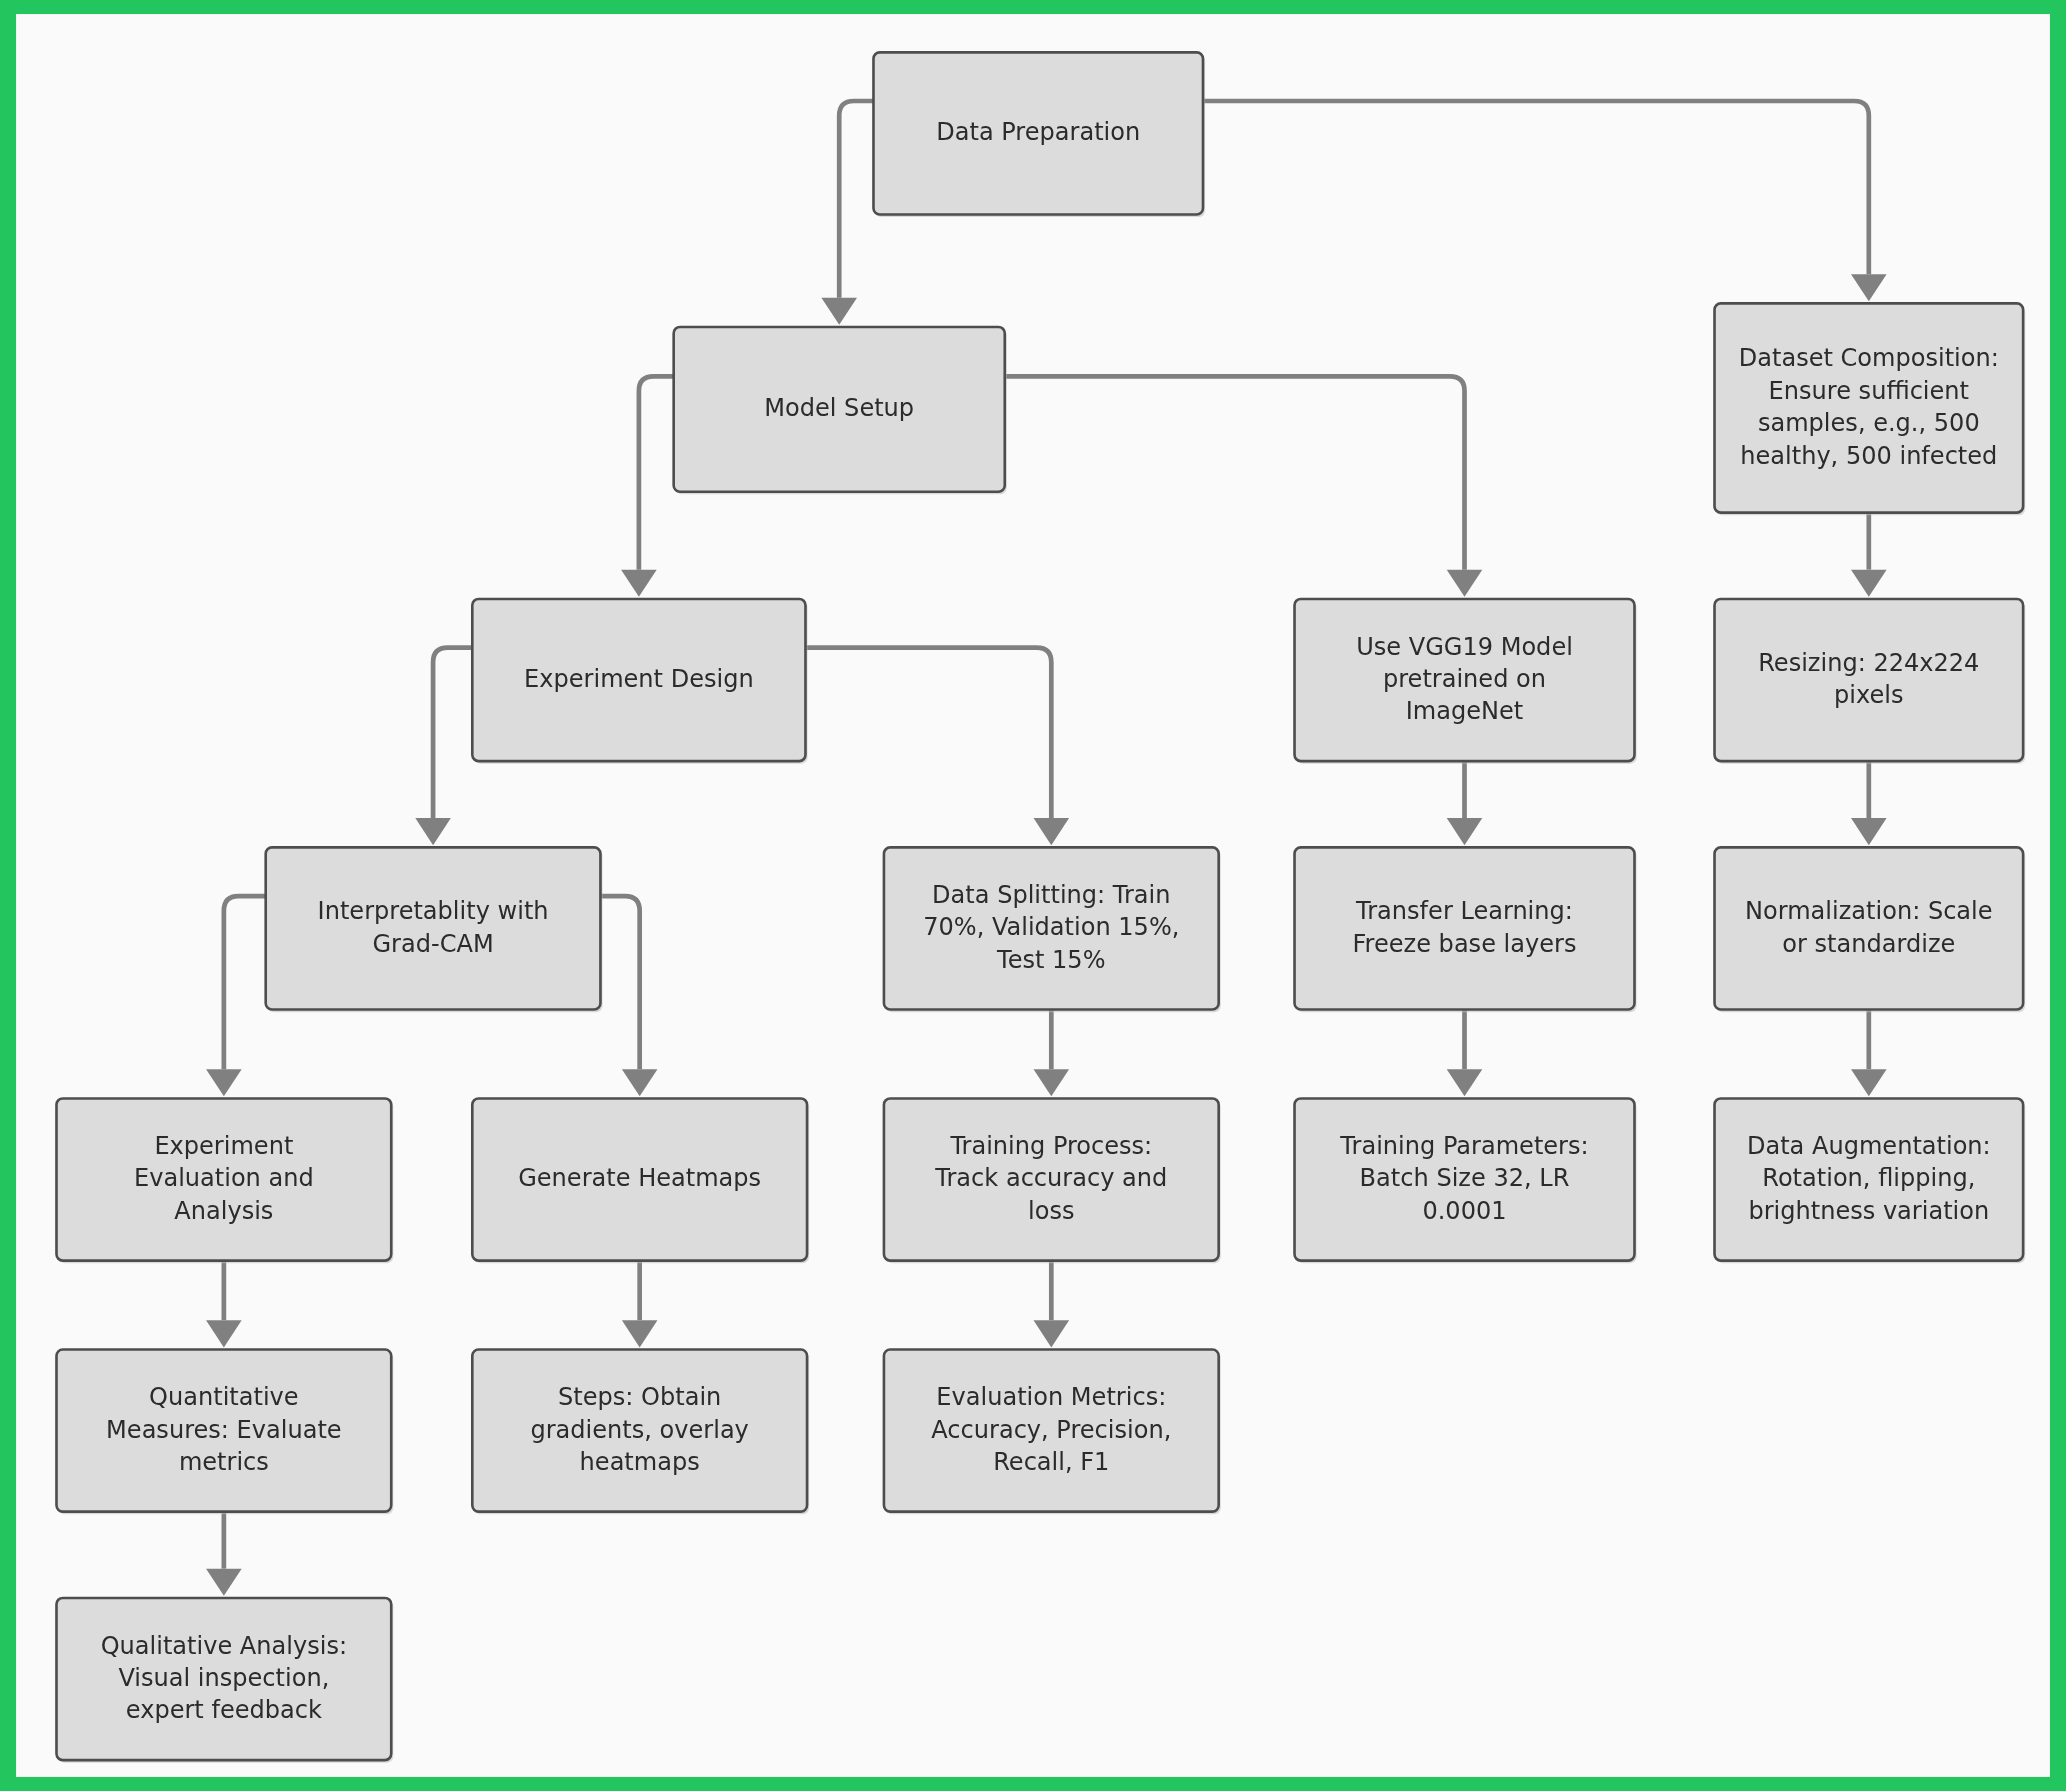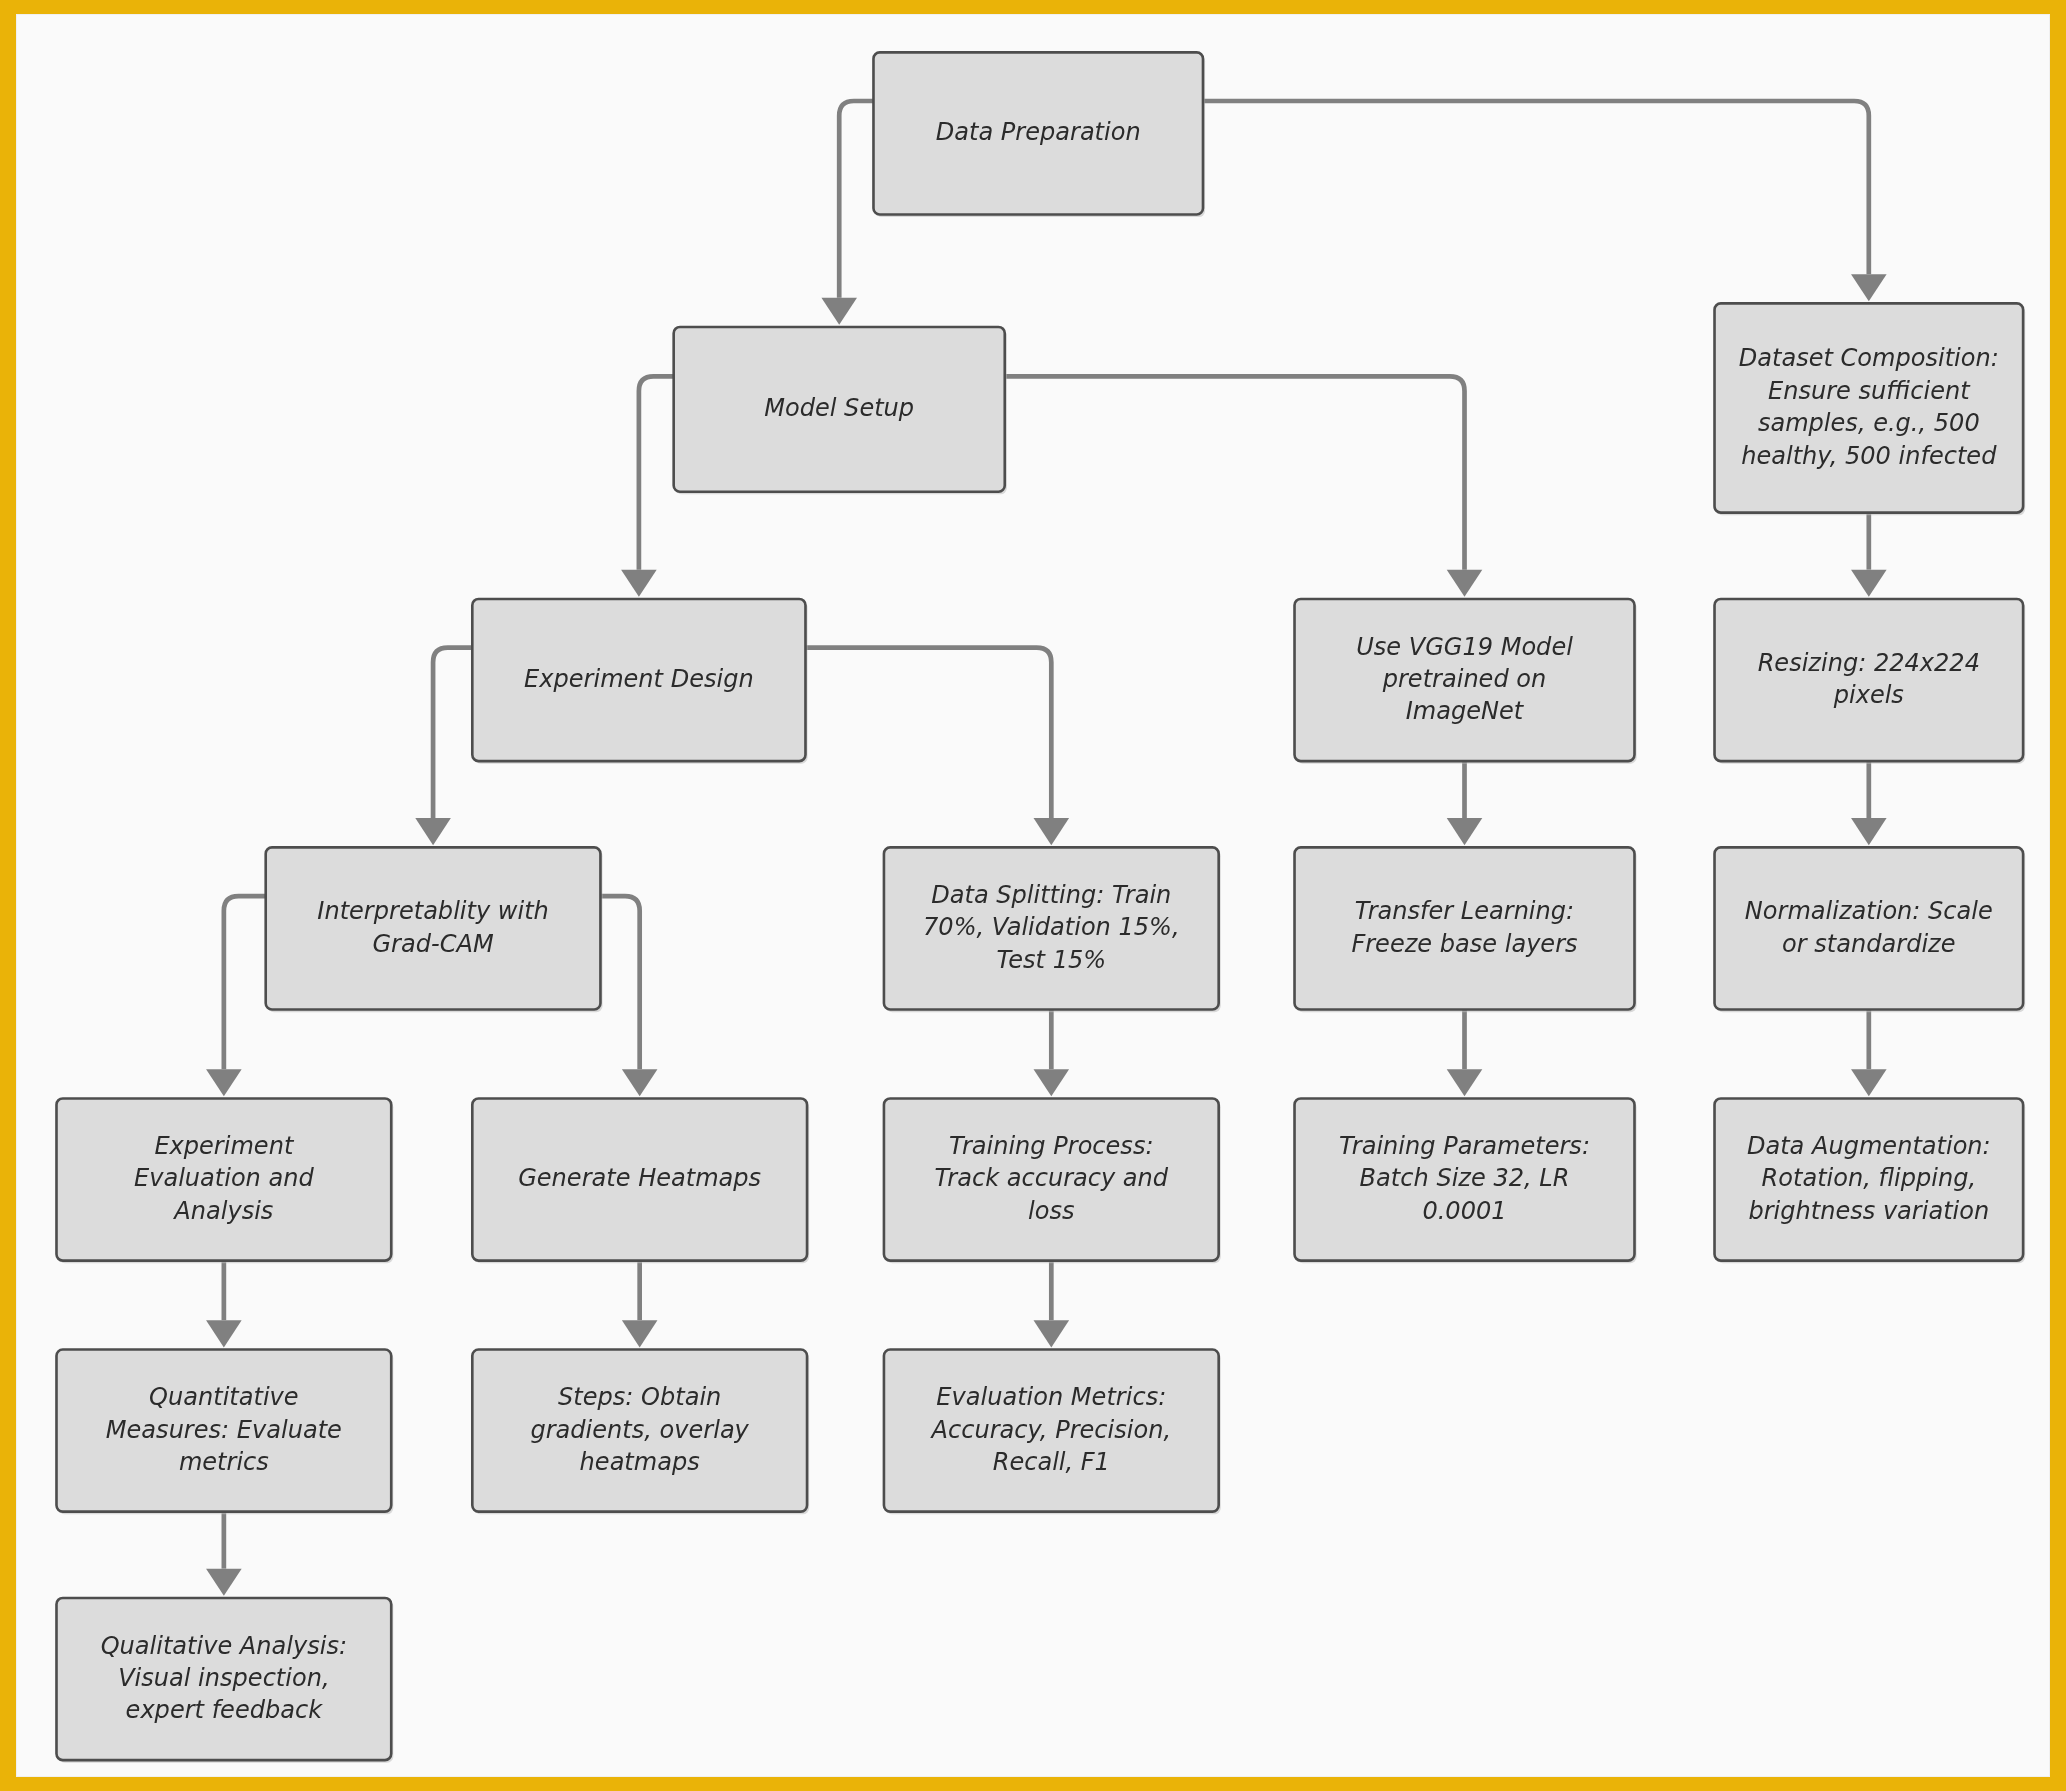--- a/index.html
+++ b/index.html
@@ -4,23 +4,22 @@
 <style>
   html, body {
     margin: 0;
     padding: 0;
     background: #ffffff;
   }
   #canvas-root {
     position: relative;
     width: 2066px;
     height: 1791px;
-    background: #eab308;
+    background: #22c55e;
     font-family: "DejaVu Sans", sans-serif;
-    font-style: italic;
   }
   #diagram-frame {
     position: absolute;
     left: 15.7px;
     top: 14px;
     width: 2034px;
     height: 1763px;
     background: #fafafa;
     border: 1px solid #f0f0f0;
     box-sizing: border-box;

